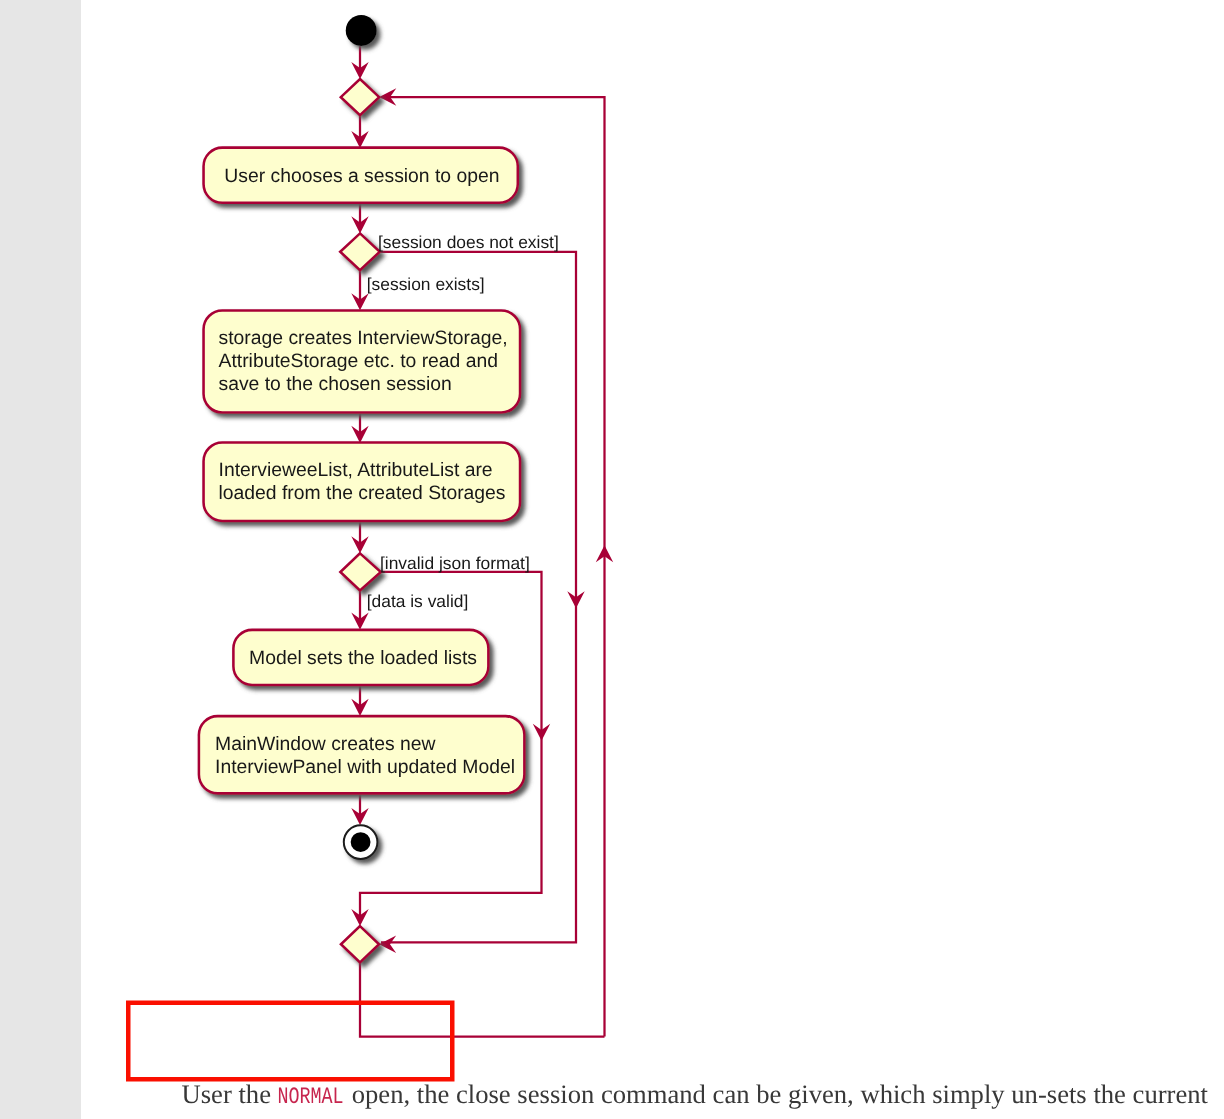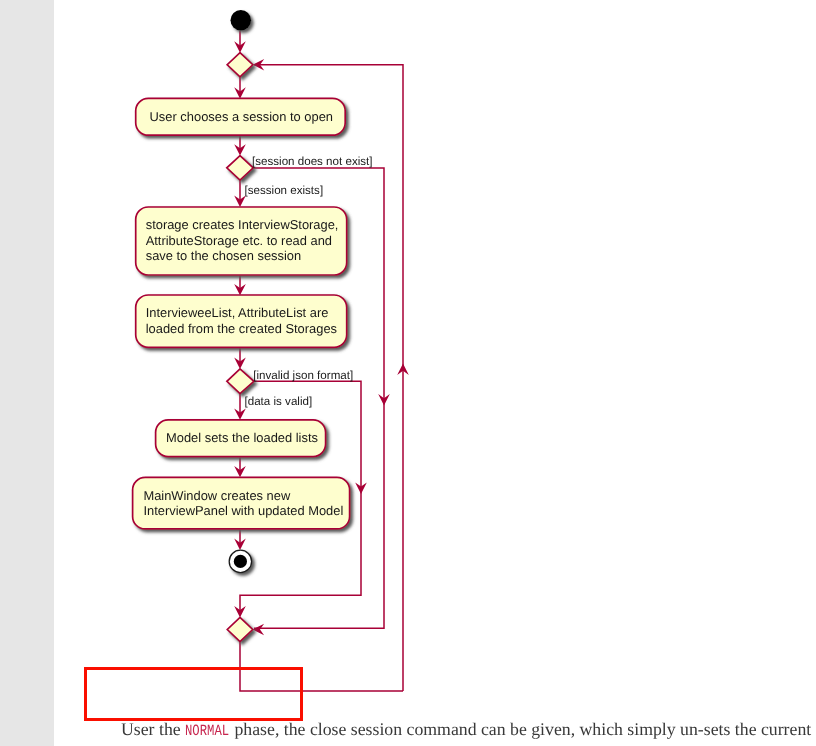--- a/index.html
+++ b/index.html
@@ -94,13 +94,13 @@
   <g id="guards">
     <text class="guardText" x="252" y="165.2">[session does not exist]</text>
     <text class="guardText" x="244.5" y="193.6">[session exists]</text>
     <text class="guardText" x="253.3" y="379.4">[invalid json format]</text>
     <text class="guardText" x="244.5" y="404.9">[data is valid]</text>
   </g>
 </svg>
 
 <div id="redbox"></div>
 
-<div class="para"><span>User the </span><span class="mono">NORMAL</span><span> phase, the close session command can be given, which simply un-sets the current</span></div>
+<div class="para"><span>User the </span><span class="mono">NORMAL</span><span> open, the close session command can be given, which simply un-sets the current</span></div>
 
 </body></html>

